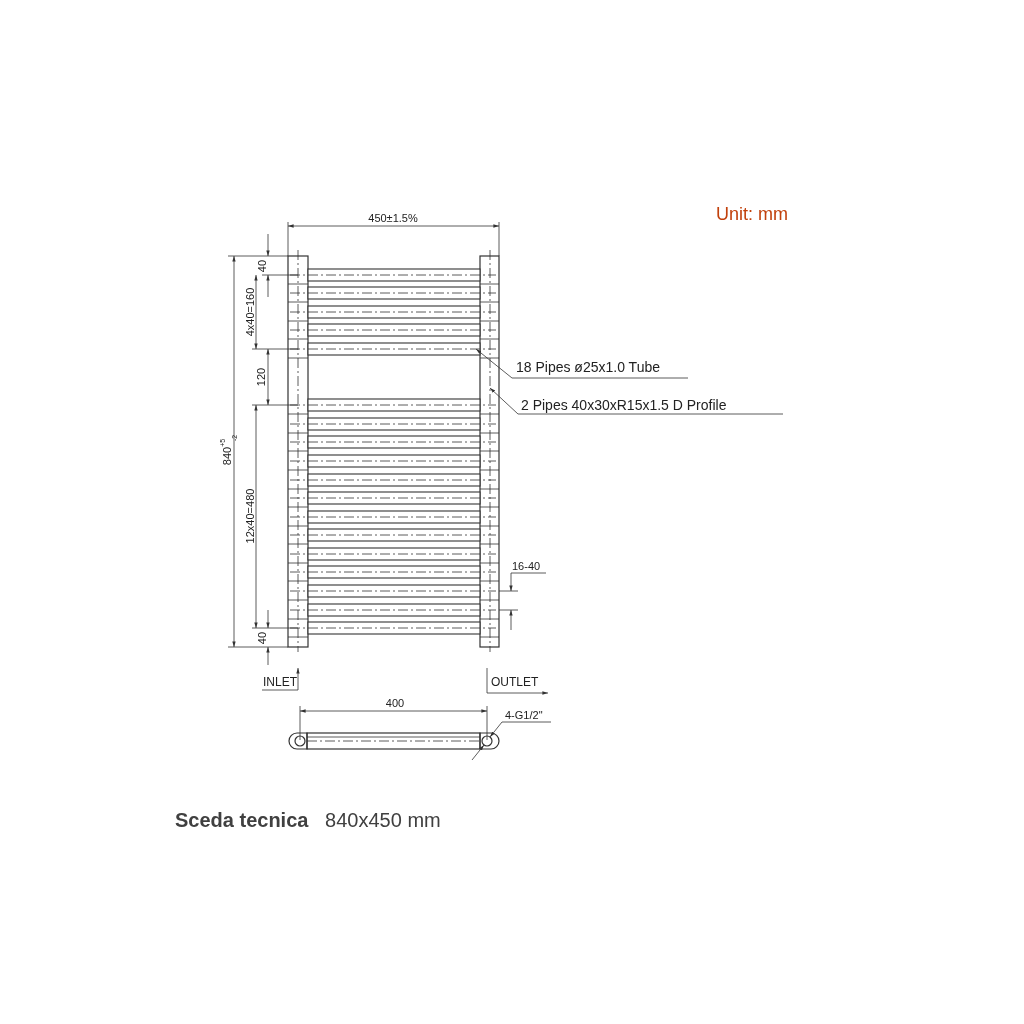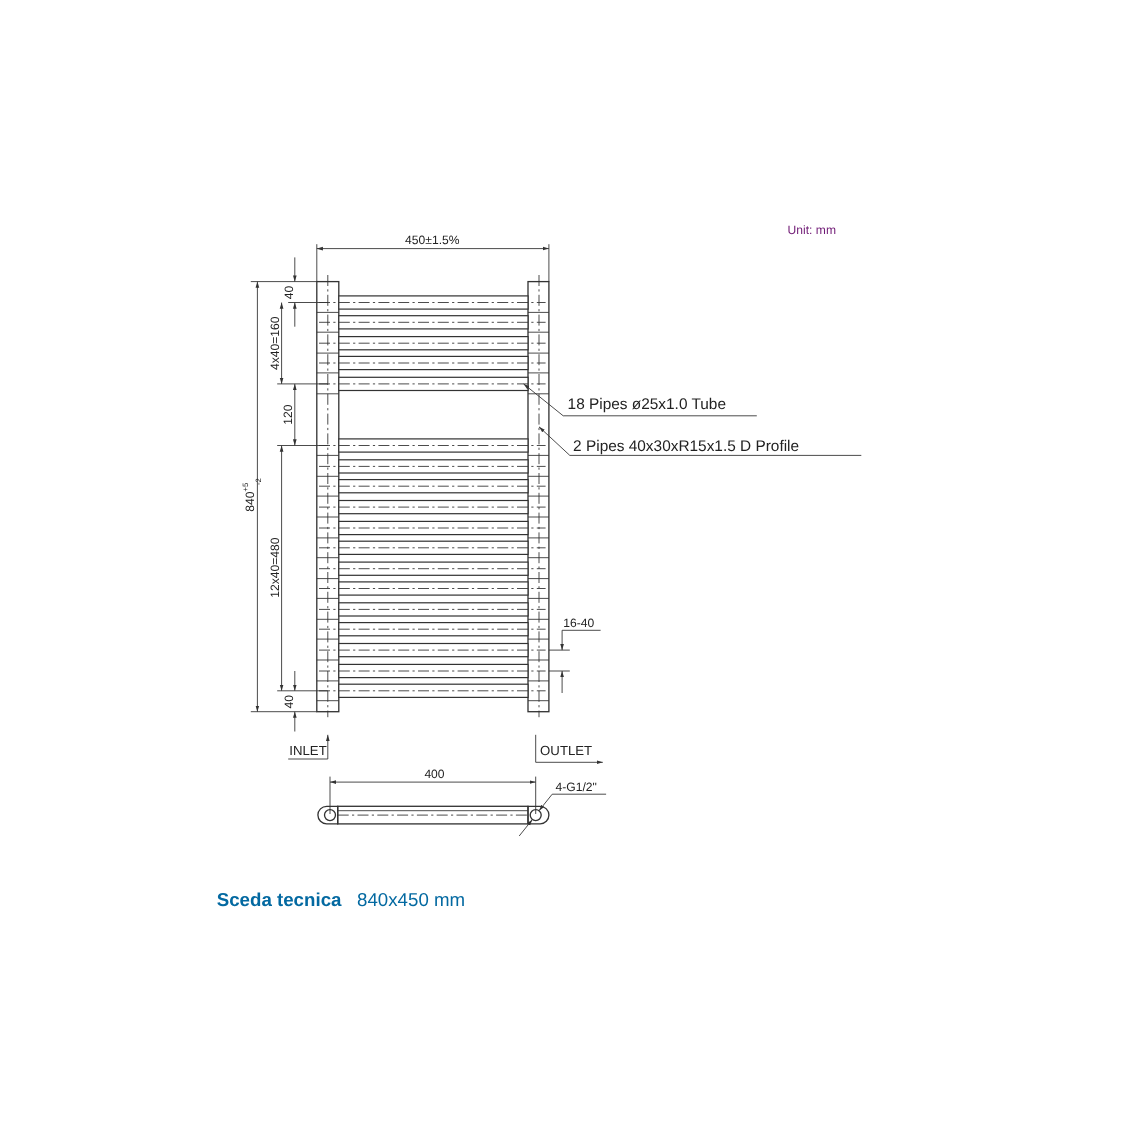--- a/index.html
+++ b/index.html
@@ -4,22 +4,22 @@
 <style>
   html, body { margin: 0; padding: 0; background: #ffffff; }
   body { width: 1024px; height: 1024px; position: relative; overflow: hidden;
          font-family: "Liberation Sans", sans-serif; color: #222; }
   #drawing { position: absolute; left: 0; top: 0; width: 1024px; height: 1024px; }
   .ln { stroke: #333; stroke-width: 1.2; fill: none; }
   .thin { stroke: #333; stroke-width: 0.8; fill: none; }
   .dash { stroke: #333; stroke-width: 0.8; fill: none; stroke-dasharray: 10 3 2 3; }
   .pipe { stroke: #333; stroke-width: 1.1; fill: #fff; }
   .txt { font-family: "Liberation Sans", sans-serif; fill: #222; }
-  .unit { position: absolute; left: 716px; top: 204px; font-size: 11px; color: #701a75; }
-  .caption { position: absolute; left: 197px; top: 809px; font-size: 17px; color: #0369a1; white-space: pre; }
+  .unit { position: absolute; left: 716px; top: 204px; font-size: 18px; color: #c2410c; }
+  .caption { position: absolute; left: 175px; top: 809px; font-size: 20px; color: #404040; white-space: pre; }
   .caption b { font-weight: bold; }
 </style>
 </head>
 <body>
 
 <svg id="drawing" viewBox="0 0 1024 1024" xmlns="http://www.w3.org/2000/svg">
   <defs>
     <marker id="arr" viewBox="0 0 10 10" refX="10" refY="5" markerWidth="7" markerHeight="7" orient="auto-start-reverse">
       <path d="M0,2 L10,5 L0,8 z" fill="#333"></path>
     </marker>

